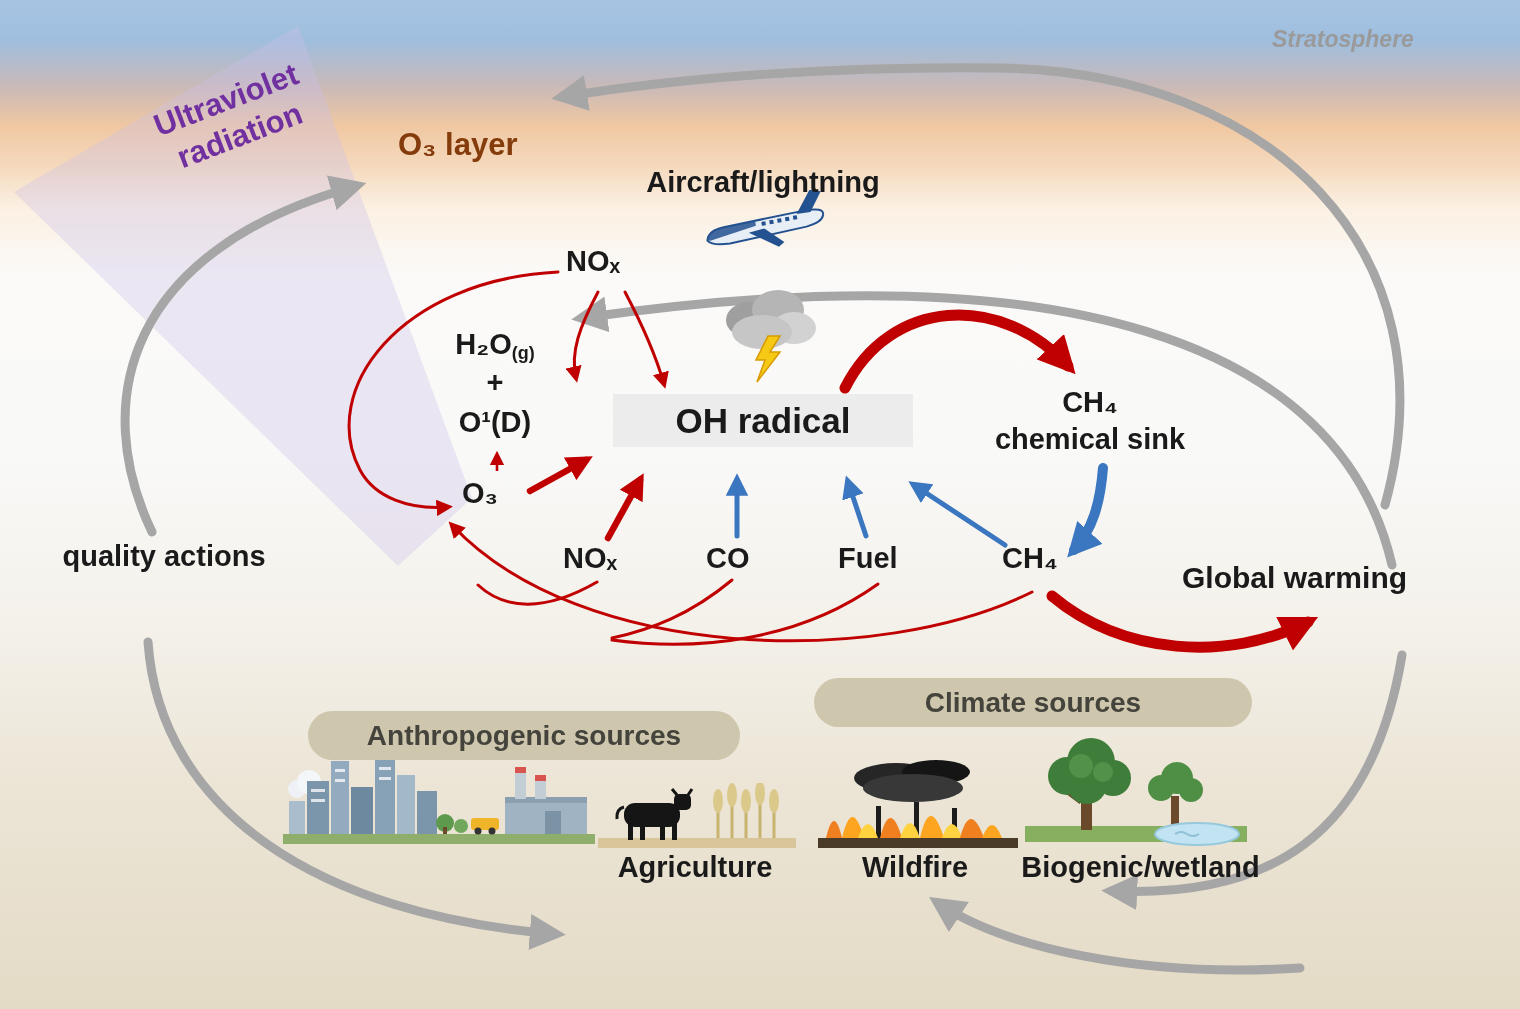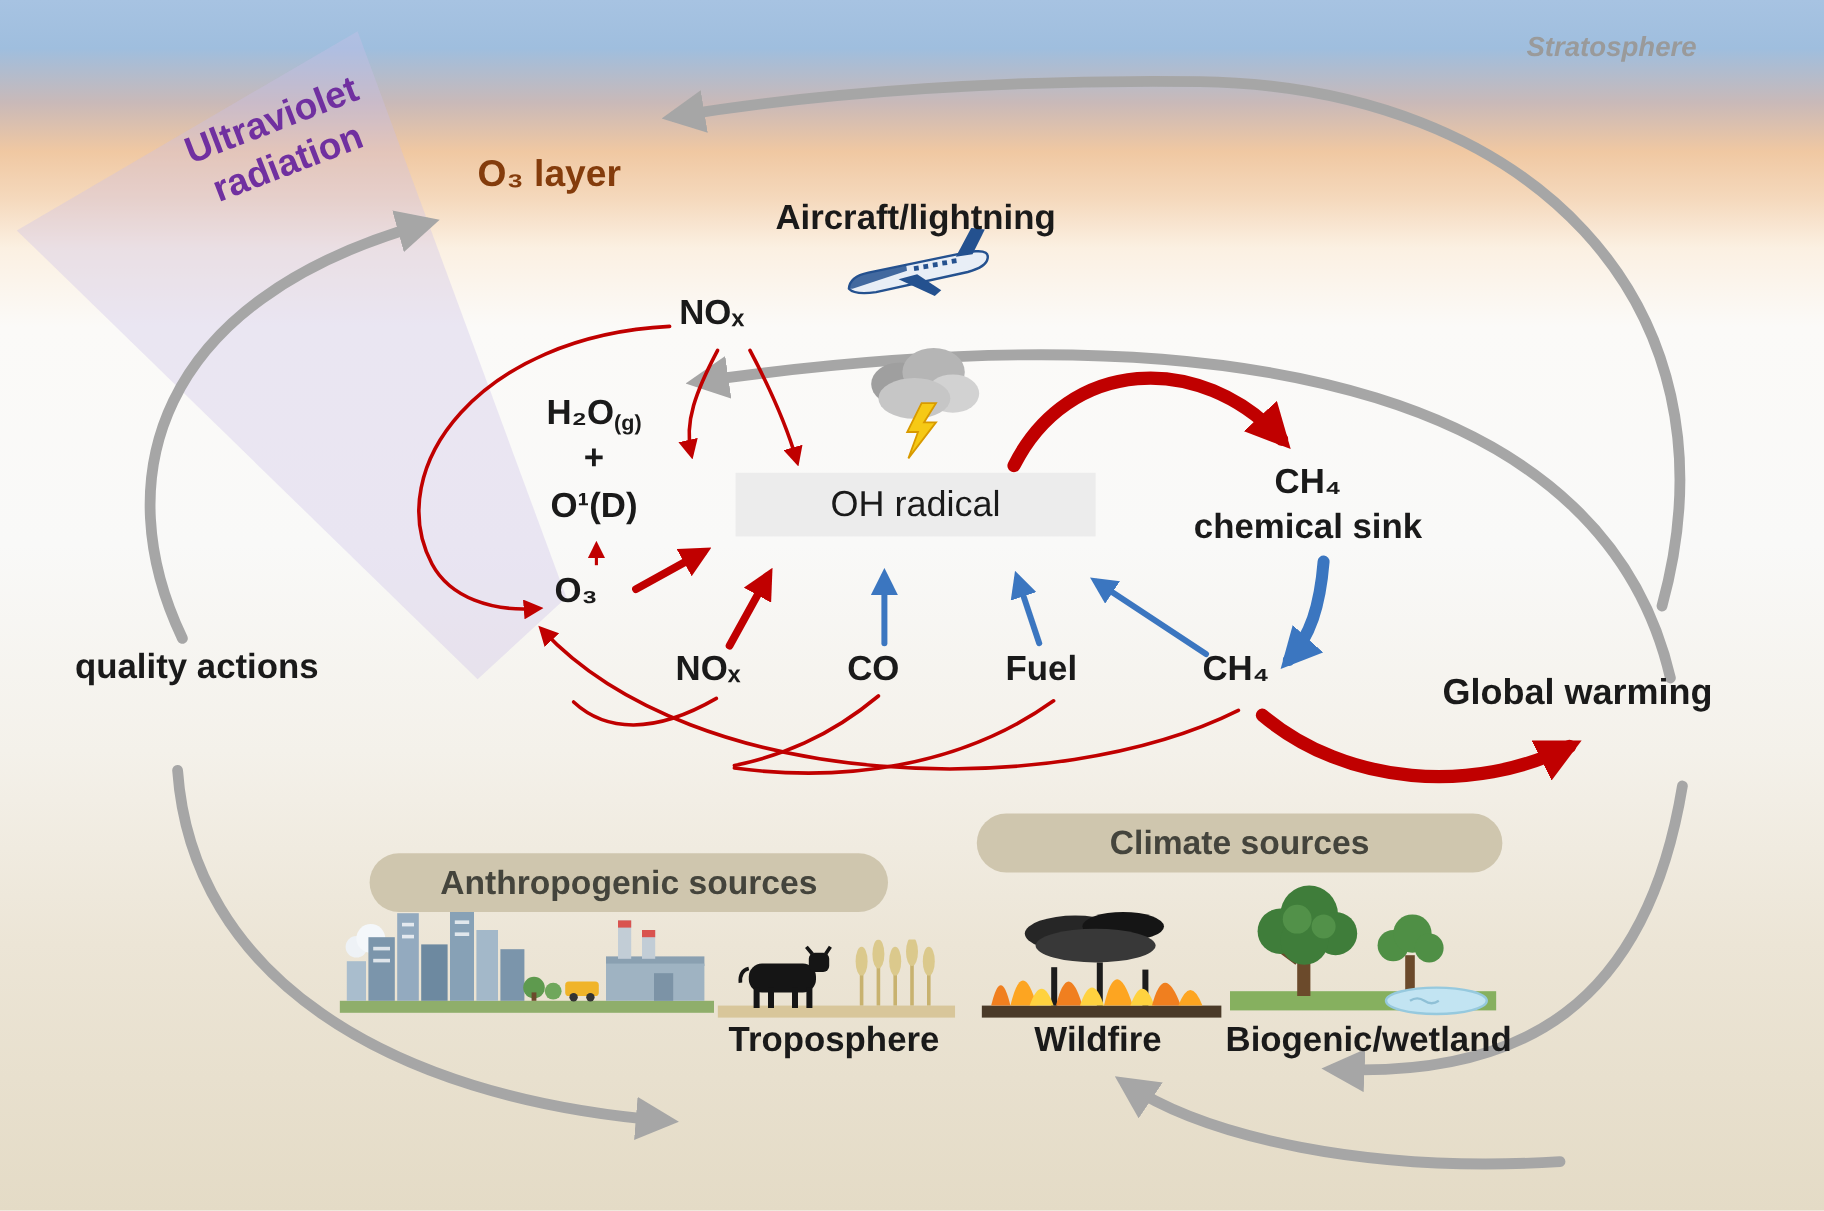--- a/index.html
+++ b/index.html
@@ -12,26 +12,26 @@
   }
   svg.layer{position:absolute;left:0;top:0;}
   svg.icon{position:absolute;}
   .lbl{position:absolute;font-weight:bold;color:var(--text-dark,#1a1a1a);white-space:nowrap;}
   .ctr{text-align:center;white-space:normal;}
   .region{font-style:italic;color:var(--region-gray,#9a9a9a);font-size:23px;}
   .uv{color:var(--uv-purple,#7030a0);font-size:31px;line-height:1.22;transform:rotate(-21deg);transform-origin:center;}
   .uv span{display:block;}
   .ozone{color:var(--ozone-brown,#843c0c);font-size:31px;}
   .big{font-size:29px;}
-  .bigger{font-size:30px;margin-left:20px;}
+  .bigger{font-size:30px;}
   .twoline{line-height:1.28;}
   .twoline span{display:block;}
   .oh-box{
     position:absolute;display:flex;align-items:center;justify-content:center;
-    background:var(--oh-box-bg,#ececec);font-weight:normal;font-size:30px;color:var(--text-dark,#1a1a1a);
+    background:var(--oh-box-bg,#ececec);font-weight:bold;font-size:35px;color:var(--text-dark,#1a1a1a);
   }
   .pill{
     position:absolute;display:flex;align-items:center;justify-content:center;
     background:var(--pill-bg,#cfc6ae);border-radius:27px;
     font-weight:bold;font-size:28px;color:#44443c;
   }
   .sub{font-size:0.62em;vertical-align:-0.28em;}
   
   .a-gray{stroke:var(--gray-arrow,#a6a6a6);stroke-width:9;fill:none;stroke-linecap:round;}
   .a-red-thin{stroke:var(--red-arrow,#c00000);stroke-width:3;fill:none;stroke-linecap:round;}
@@ -271,17 +271,17 @@
 
   <div class="lbl bigger" style="left:1182px;top:561px">Global warming</div>
 
   <div class="lbl big ctr twoline" style="left:28px;top:538px;width:272px">
     <span>quality actions</span>
   </div>
 
   <div class="pill" style="left:308px;top:711px;width:432px;height:49px">Anthropogenic sources</div>
   <div class="pill" style="left:814px;top:678px;width:438px;height:49px">Climate sources</div>
 
-  <div class="lbl big ctr" style="left:590px;top:851px;width:210px">Troposphere</div>
+  <div class="lbl big ctr" style="left:590px;top:851px;width:210px">Agriculture</div>
   <div class="lbl big ctr" style="left:835px;top:851px;width:160px">Wildfire</div>
   <div class="lbl big ctr" style="left:988px;top:851px;width:305px">Biogenic/wetland</div>
 
 </div>
 
 </body></html>

